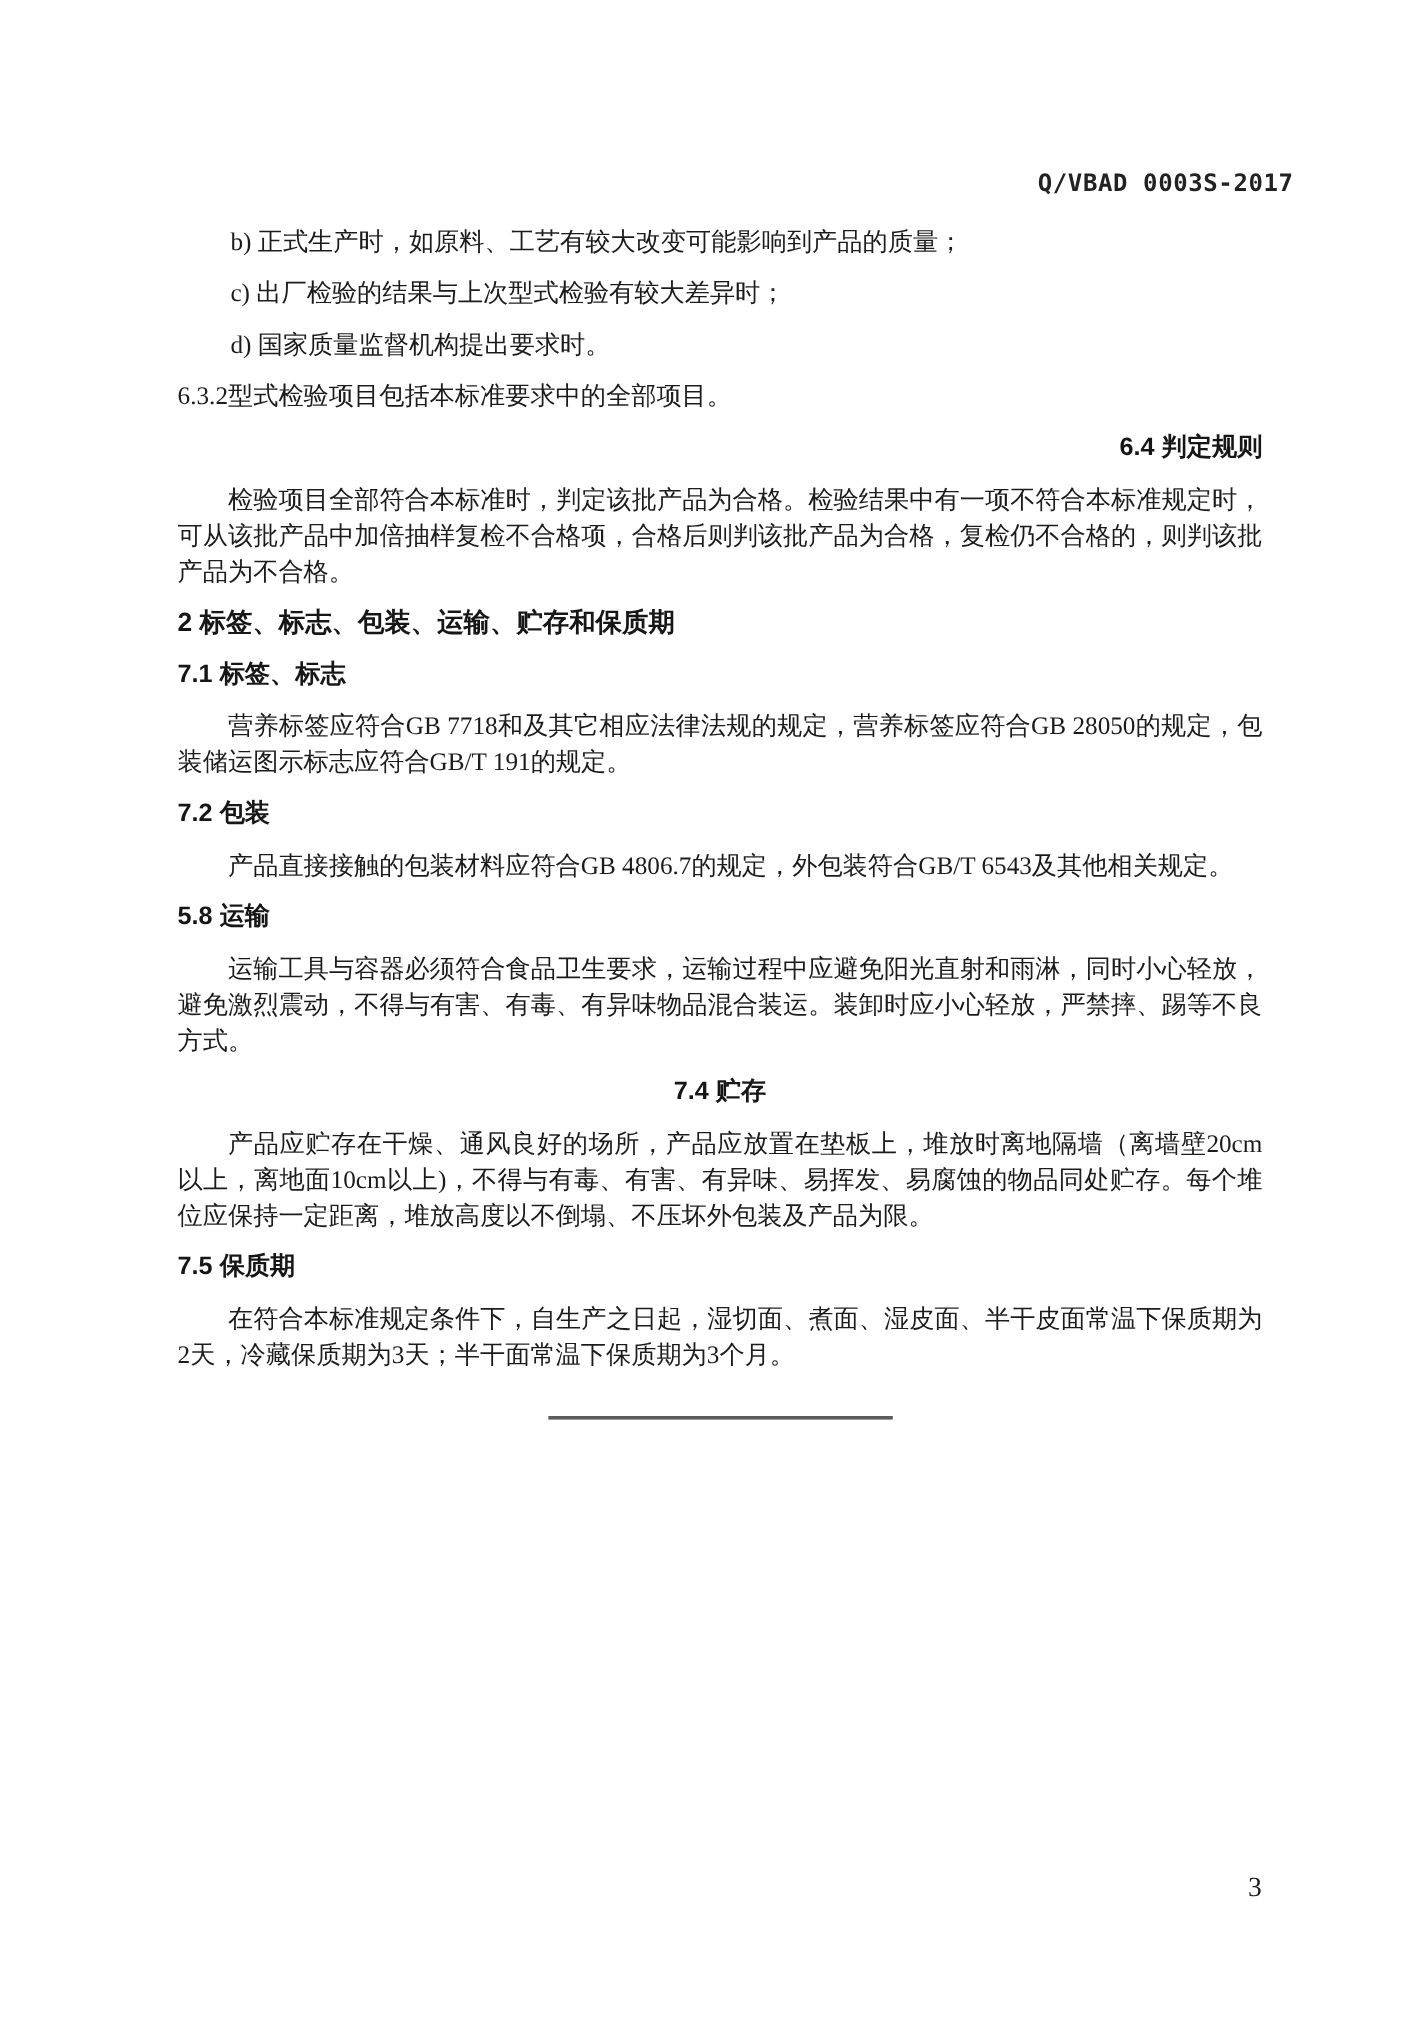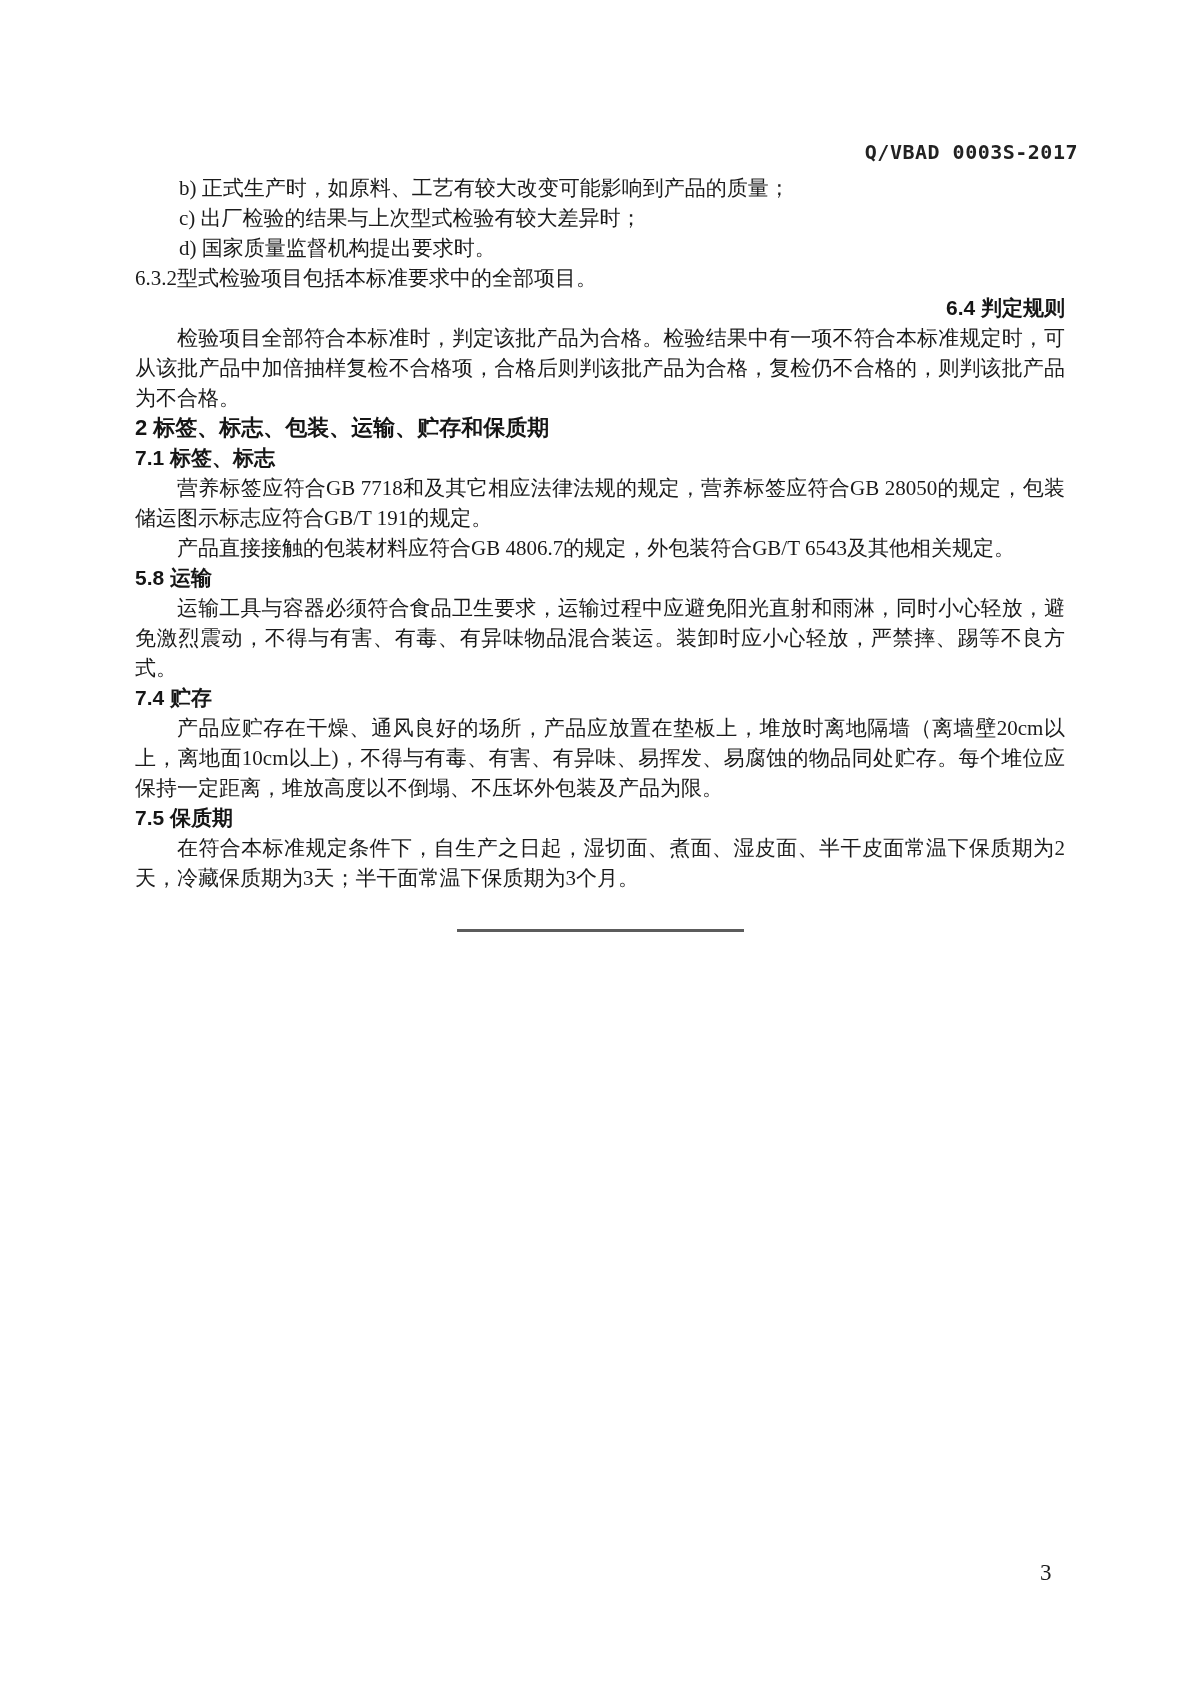--- a/index.html
+++ b/index.html
@@ -31,21 +31,21 @@
   .content {
     position: absolute;
     left: 135px;
     top: 173px;
     width: 930px;
     font-size: 21px;
     line-height: 30px;
     text-align: justify;
   }
   .content p {
-    margin: 0;
+    margin: 13px;
   }
   .list-item {
     padding-left: 44px;
     text-align: left;
   }
   .indent {
     text-indent: 2em;
   }
   .heading {
     font-family: "Liberation Sans", sans-serif;
@@ -54,21 +54,21 @@
     line-height: 30px;
     margin: 0;
     text-align: left;
     color: #161616;
   }
   .h-64 { margin-top: 6px; text-align: right; }
   .h-7  { margin-top: 16px; font-size: 22px; }
   .h-71 { margin-top: 19px; }
   .h-72 { margin-top: 5px; }
   .h-73 { margin-top: 2px; }
-  .h-74 { margin-top: 40px; }
+  .h-74 { margin-top: 40px; text-align: center; }
   .h-75 { margin-top: 4px; }
   .end-rule {
     width: 287px;
     height: 0;
     border-top: 3px solid #5c5c5c;
     margin: 36px auto 0 auto;
   }
   .page-number {
     position: absolute;
     top: 1560px;
@@ -95,20 +95,21 @@
     <p>6.3.2型式检验项目包括本标准要求中的全部项目。</p>
 
     <p class="heading h-64">6.4 判定规则</p>
     <p class="indent">检验项目全部符合本标准时，判定该批产品为合格。检验结果中有一项不符合本标准规定时，可从该批产品中加倍抽样复检不合格项，合格后则判该批产品为合格，复检仍不合格的，则判该批产品为不合格。</p>
 
     <p class="heading h-7">2 标签、标志、包装、运输、贮存和保质期</p>
 
     <p class="heading h-71">7.1 标签、标志</p>
     <p class="indent">营养标签应符合GB 7718和及其它相应法律法规的规定，营养标签应符合GB 28050的规定，包装储运图示标志应符合GB/T 191的规定。</p>
 
+    <p class="heading h-72">7.2 包装</p>
     <p class="indent">产品直接接触的包装材料应符合GB 4806.7的规定，外包装符合GB/T 6543及其他相关规定。</p>
 
     <p class="heading h-73">5.8 运输</p>
     <p class="indent">运输工具与容器必须符合食品卫生要求，运输过程中应避免阳光直射和雨淋，同时小心轻放，避免激烈震动，不得与有害、有毒、有异味物品混合装运。装卸时应小心轻放，严禁摔、踢等不良方式。</p>
 
     <p class="heading h-74">7.4 贮存</p>
     <p class="indent">产品应贮存在干燥、通风良好的场所，产品应放置在垫板上，堆放时离地隔墙（离墙壁20cm以上，离地面10cm以上)，不得与有毒、有害、有异味、易挥发、易腐蚀的物品同处贮存。每个堆位应保持一定距离，堆放高度以不倒塌、不压坏外包装及产品为限。</p>
 
     <p class="heading h-75">7.5 保质期</p>
     <p class="indent">在符合本标准规定条件下，自生产之日起，湿切面、煮面、湿皮面、半干皮面常温下保质期为2天，冷藏保质期为3天；半干面常温下保质期为3个月。</p>

